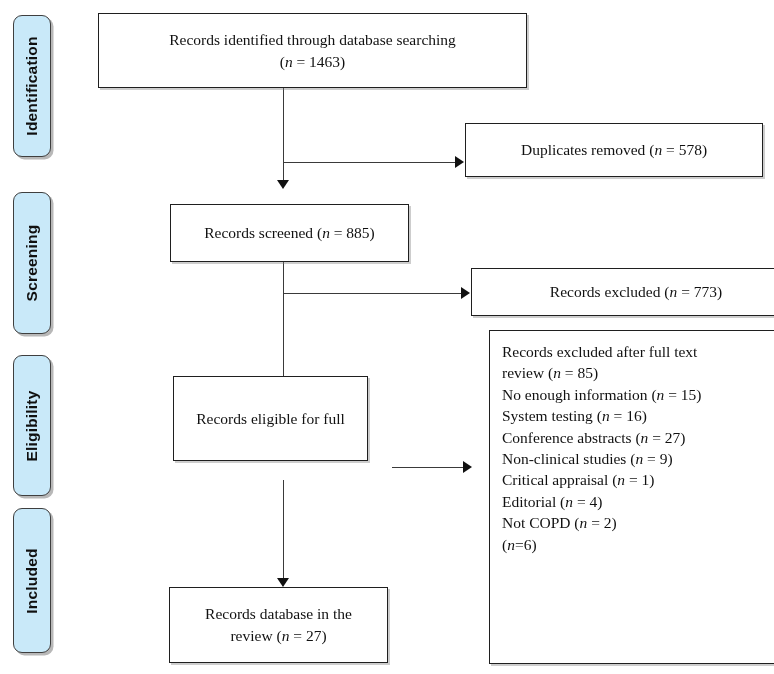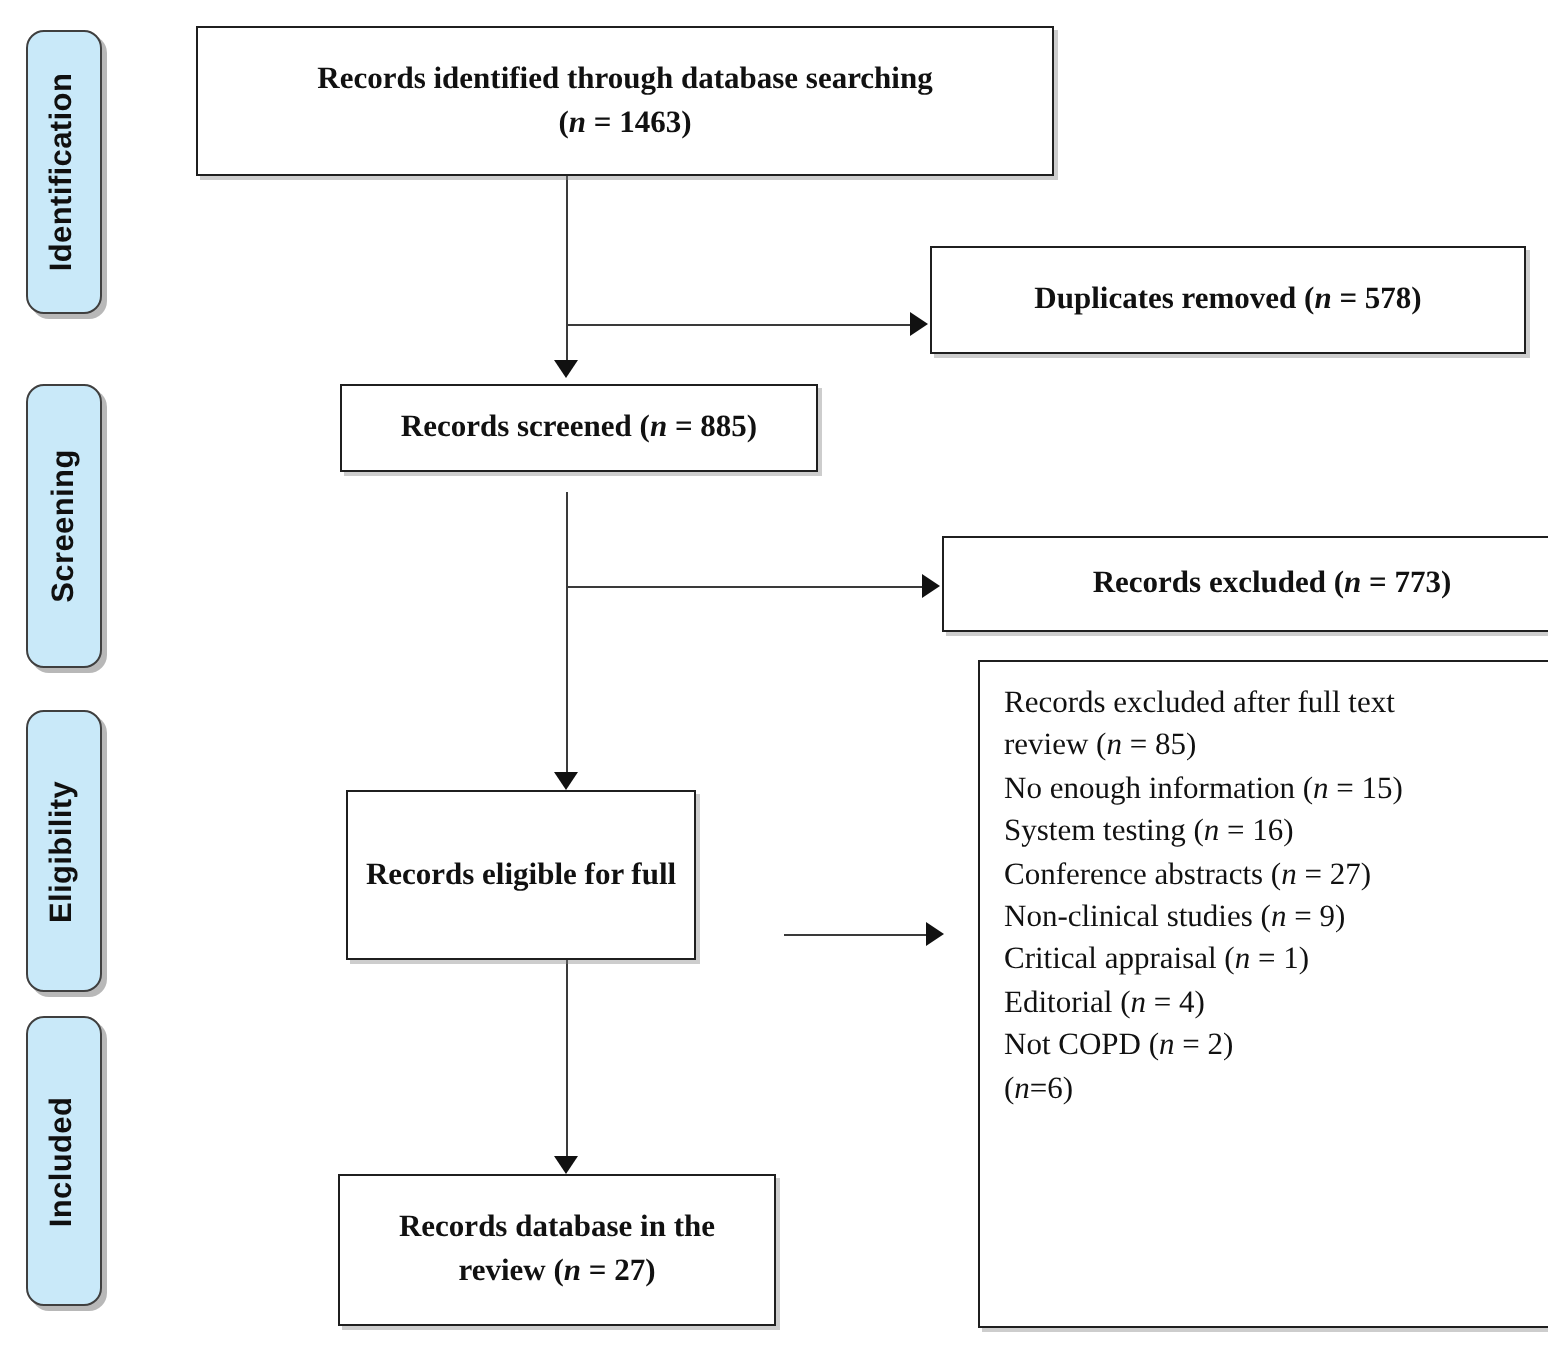--- a/index.html
+++ b/index.html
@@ -38,21 +38,20 @@
     box-shadow:2px 2px 0 rgba(130,130,130,.4);
     box-sizing:border-box;
     color:#111111;
     font-size:15.5px;
   }
   .center{
     display:flex;flex-direction:column;
     justify-content:center;align-items:center;
     text-align:center;
     line-height:22px;
-    font-weight:bold;
   }
   .big{
     padding:10px 12px 0 12px;
     line-height:21.4px;
     text-align:left;
     margin-left:16px;
   }
   .bline{white-space:nowrap;}
   .big .bline{white-space:normal;}
   
@@ -111,42 +110,42 @@
 
   <div class="fbox center" style="left:98px;top:13px;width:429px;height:75px">
     <div class="bline">Records identified through database searching</div>
     <div class="bline">(<i>n</i> = 1463)</div>
   </div>
 
   <div class="fbox center" style="left:465px;top:123px;width:298px;height:54px">
     <div class="bline">Duplicates removed (<i>n</i> = 578)</div>
   </div>
 
-  <div class="fbox center" style="left:170px;top:192px;width:239px;height:44px">
+  <div class="fbox center" style="left:170px;top:204px;width:239px;height:58px">
     <div class="bline">Records screened (<i>n</i> = 885)</div>
   </div>
 
   <div class="fbox center" style="left:471px;top:268px;width:330px;height:48px">
     <div class="bline">Records excluded (<i>n</i> = 773)</div>
   </div>
 
   <div class="fbox big" style="left:473px;top:330px;width:289px;height:334px">
     <div class="bline">Records excluded after full text</div>
     <div class="bline">review (<i>n</i> = 85)</div>
     <div class="bline">No enough information (<i>n</i> = 15)</div>
     <div class="bline">System testing (<i>n</i> = 16)</div>
     <div class="bline">Conference abstracts (<i>n</i> = 27)</div>
     <div class="bline">Non-clinical studies (<i>n</i> = 9)</div>
     <div class="bline">Critical appraisal (<i>n</i> = 1)</div>
     <div class="bline">Editorial (<i>n</i> = 4)</div>
     <div class="bline">Not COPD (<i>n</i> = 2)</div>
     <div class="bline">(<i>n</i>=6)</div>
   </div>
 
-  <div class="fbox center" style="left:173px;top:395px;width:175px;height:85px">
+  <div class="fbox center" style="left:173px;top:376px;width:195px;height:85px">
     <div class="bline">Records eligible for full</div>
   </div>
 
   <div class="fbox center" style="left:169px;top:587px;width:219px;height:76px">
     <div class="bline">Records database in the</div>
     <div class="bline">review (<i>n</i> = 27)</div>
   </div>
 
 </div>
 

